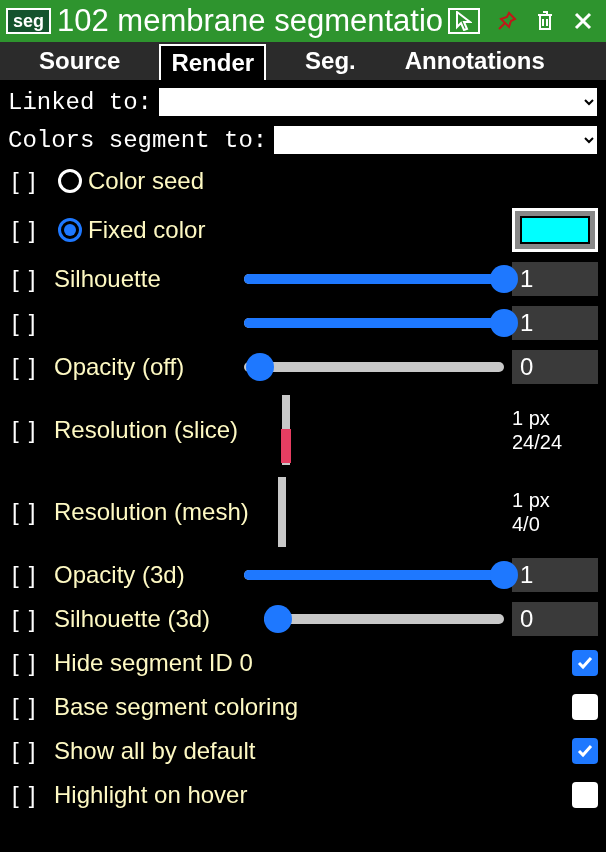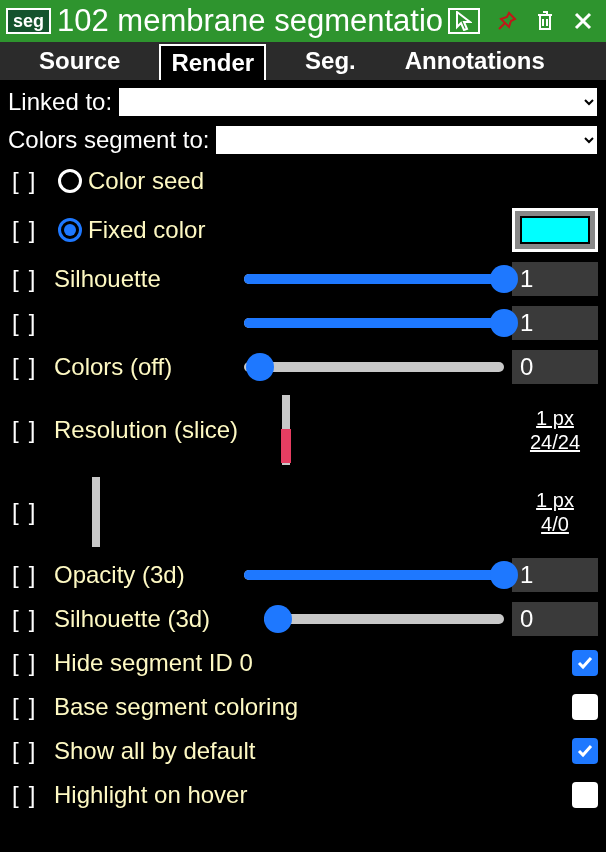--- a/index.html
+++ b/index.html
@@ -84,20 +84,21 @@
   .row {
     display: flex;
     align-items: center;
     min-height: 38px;
     gap: 6px;
   }
   .row.tall { min-height: 76px; align-items: center; }
   .label-plain {
     font-size: 24px;
     color: #fff;
+    font-family: Liberation Mono, monospace;
   }
   .brackets {
     color: #fff;
     font-size: 24px;
     display:flex;
     gap: 2px;
     width: 40px;
     flex-shrink:0;
   }
   .brackets span { padding: 0 4px; }
@@ -176,25 +177,24 @@
     height: 70px;
     background: #c8c8c8;
     position: relative;
     flex-shrink:0;
   }
   .res-indicator .mark {
     position:absolute; left:-1px; width:10px; height:34px;
     background:#e63e62;
   }
   .res-text {
-    text-align: center;
+    text-align: left;
     font-size: 20px;
     line-height: 1.2;
     width: 86px;
-    text-decoration: underline;
   }
   
   .checkbox {
     width: 26px; height: 26px;
     background:#fff;
     border-radius: 4px;
     display:flex; align-items:center; justify-content:center;
     flex-shrink:0;
   }
   .checkbox.checked {
@@ -301,21 +301,21 @@
       </div>
       <div class="value-box">1</div>
     </div>
   </div>
 
   <div class="row">
     <div class="brackets">
         <span>[</span>
         <span>]</span>
       </div>
-    <span class="prop-label">Colors (off)</span>
+    <span class="prop-label">Opacity (off)</span>
     <div class="slider-wrap">
       <div class="slider" style="width:260px">
         <div class="fill" style="width:0%"></div>
           <div class="thumb" style="left:6%"></div>
       </div>
       <div class="value-box">0</div>
     </div>
   </div>
 
   <div class="row tall">
@@ -333,20 +333,21 @@
       <div>1 px</div>
       <div>24/24</div>
     </div>
   </div>
 
   <div class="row tall">
     <div class="brackets">
         <span>[</span>
         <span>]</span>
       </div>
+    <span class="prop-label">Resolution (mesh)</span>
     <div class="spacer" style="flex:0.08"></div>
     <div class="res-indicator"></div>
     <div class="spacer"></div>
     <div class="res-text">
       <div>1 px</div>
       <div>4/0</div>
     </div>
   </div>
 
   <div class="row">

